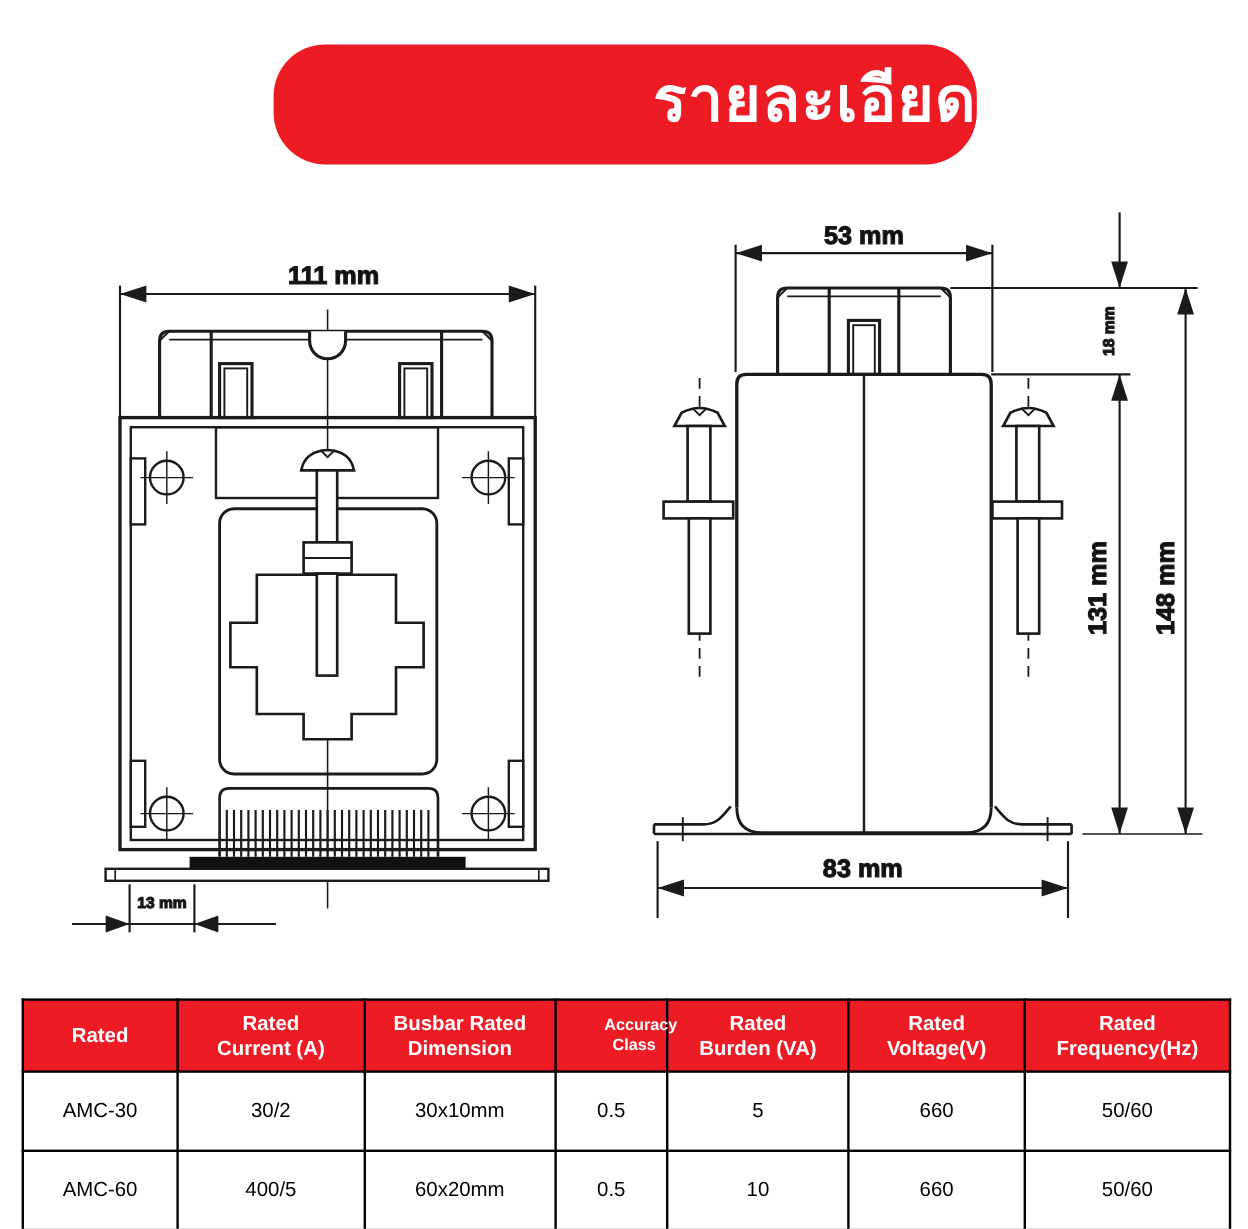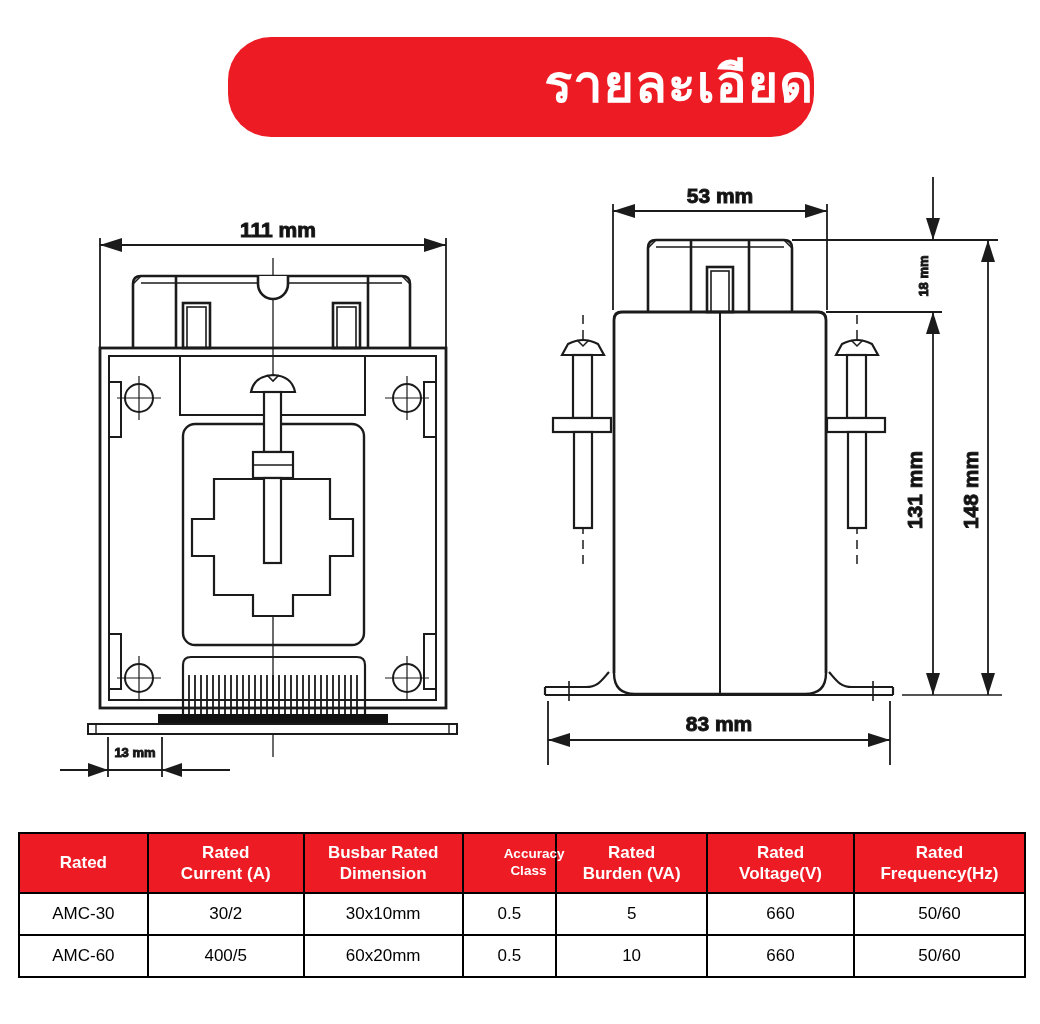--- a/index.html
+++ b/index.html
@@ -30,21 +30,21 @@
     position:absolute;left:18px;top:832px;width:1008px;
     border-collapse:collapse;table-layout:fixed;
     font-family:"Liberation Sans",sans-serif;
   }
   .spec-table td,.spec-table th{border:2px solid #000;text-align:center;vertical-align:middle;}
   .spec-table th{
     background:#EC1B24;color:#fff;font-weight:bold;font-size:17px;
     height:58px;line-height:1.25;white-space:pre-line;padding:0 2px;
   }
   .spec-table th.small-head{font-size:13.5px;padding-left:40px;}
-  .spec-table td{background:#fff;color:#000;font-size:17px;height:32px;padding:4px;}
+  .spec-table td{background:#fff;color:#000;font-size:17px;height:32px;padding:16px;}
 </style>
 </head>
 <body>
 
 <div class="banner">
   <span class="banner-text">รายละเอียด</span>
 </div>
 
 <svg id="front-view" class="drawing" width="420" height="600" viewBox="0 0 420 600" fill="none" stroke="#1b1b1b">
 

